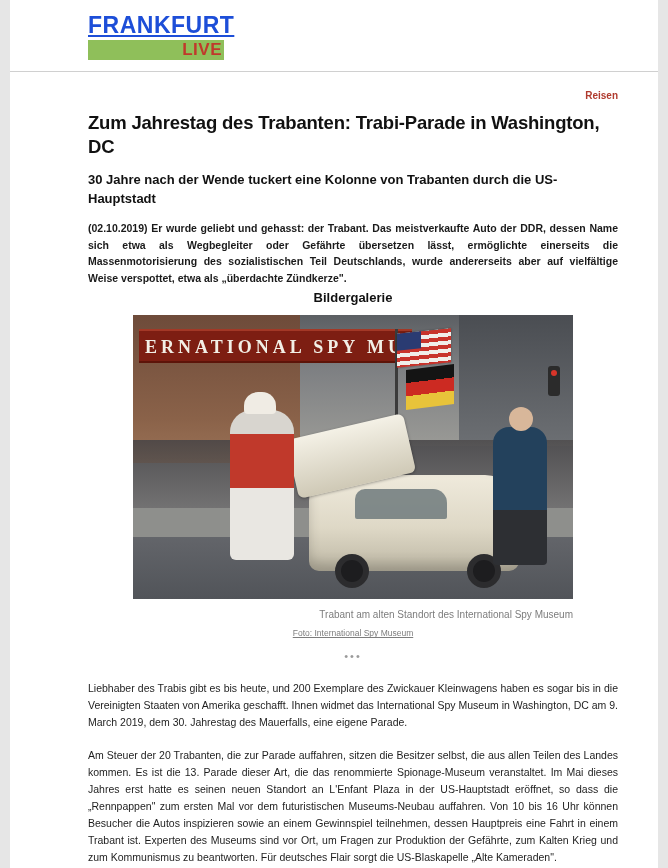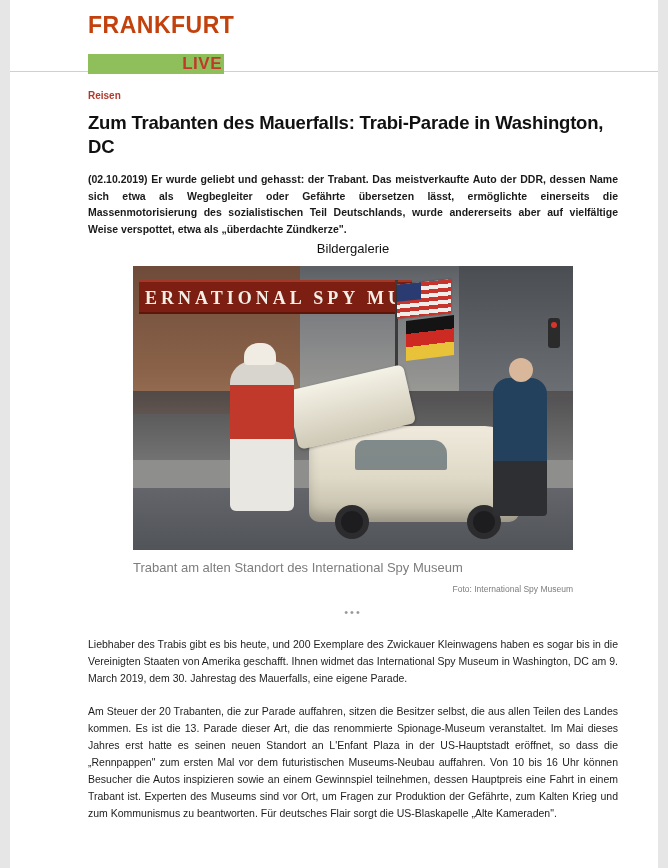--- a/index.html
+++ b/index.html
@@ -49,26 +49,27 @@
   }
   .logo {
     display: inline-block;
     line-height: 1;
   }
   .logo-top {
     font-family: "Liberation Sans", sans-serif;
     font-weight: bold;
     font-size: 23px;
     letter-spacing: 0.5px;
-    color: #c2410c;
+    color: #1d4ed8;
     display: block;
+    text-decoration: underline;
   }
   .logo-bottom {
     display: block;
-    margin-top: 17px;
+    margin-top: 3px;
     height: 20px;
     position: relative;
     width: 136px;
   }
   .logo-bar {
     position: absolute;
     left: 0; top: 0;
     width: 136px; height: 20px;
     background: #8fbf5a;
   }
@@ -84,20 +85,21 @@
 
   
   .article {
     padding: 18px 40px 0 78px;
   }
   .kicker {
     color: #b03a2e;
     font-size: 10px;
     font-weight: bold;
     margin: 0 0 10px 0;
+    text-align: right;
   }
   h1.headline {
     font-size: 18.5px;
     line-height: 1.3;
     font-weight: bold;
     color: #111;
     margin: 0 0 12px 0;
     letter-spacing: -0.2px;
   }
   h2.subhead {
@@ -117,21 +119,21 @@
     font-size: 10.5px;
     line-height: 1.58;
     font-weight: bold;
     color: #1a1a1a;
     margin: 0 0 0 0;
     text-align: justify;
   }
   .gallery-title {
     text-align: center;
     font-size: 13px;
-    font-weight: normal;
+    font-weight: bold;
     color: #111;
     margin: 4px 0 10px 0;
   }
 
   
   .photo-wrap {
     margin: 0 auto;
     width: 440px;
   }
   .photo {
@@ -308,31 +310,32 @@
   .ph-traffic::after {
     content: "";
     position: absolute;
     left: 3px; top: 4px;
     width: 6px; height: 6px;
     border-radius: 50%;
     background: #d8352a;
   }
 
   .caption {
-    text-align: left;
-    font-size: 13px;
+    text-align: right;
+    font-size: 10px;
     color: #7d7d7d;
     margin: 8px 0 0 0;
     line-height: 1.5;
   }
   .credit {
-    text-align: right;
+    text-align: center;
     font-size: 8.5px;
     color: #7d7d7d;
     margin: 6px 0 0 0;
+    text-decoration: underline;
   }
   .dots {
     text-align: center;
     color: #9a9a9a;
     font-size: 11px;
     letter-spacing: 2px;
     margin: 12px 0 18px 0;
   }
   p.body {
     font-size: 10.5px;
@@ -358,22 +361,23 @@
           <span class="logo-bar"></span>
           <span class="logo-live">LIVE</span>
         </span>
       </a>
     </div>
 
     <div class="article">
 
       <div class="kicker">Reisen</div>
 
-      <h1 class="headline">Zum Trabanten des Mauerfalls: Trabi-Parade in Washington, DC</h1>
-
+      <h1 class="headline">Zum Jahrestag des Trabanten: Trabi-Parade in Washington, DC</h1>
+
+      <h2 class="subhead">30 Jahre nach der Wende tuckert eine Kolonne von Trabanten durch die US-Hauptstadt</h2>
 
 
       <p class="lead">(02.10.2019)  Er wurde geliebt und gehasst: der Trabant. Das meistverkaufte Auto der DDR, dessen Name sich etwa als Wegbegleiter oder Gefährte übersetzen lässt, ermöglichte einerseits die Massenmotorisierung des sozialistischen Teil Deutschlands, wurde andererseits aber auf vielfältige Weise verspottet, etwa als „überdachte Zündkerze".</p>
 
       <div class="gallery-title">Bildergalerie</div>
 
       <div class="photo-wrap">
         <div class="photo">
           <div class="ph-sky"></div>
           <div class="ph-building-left"></div>

